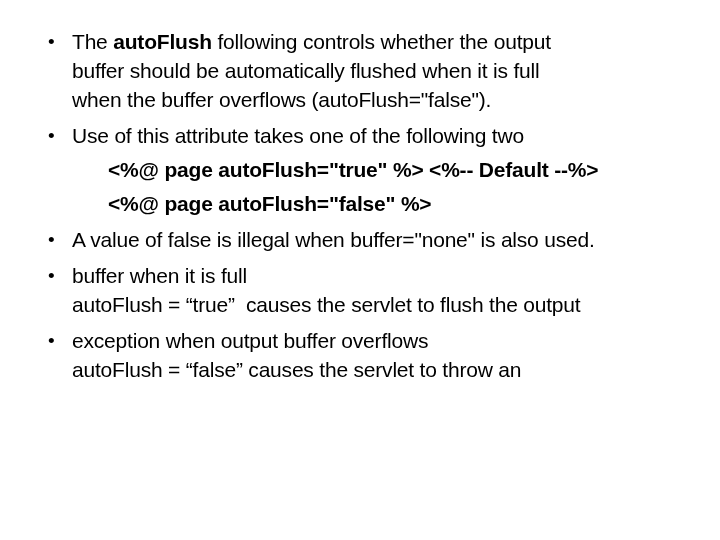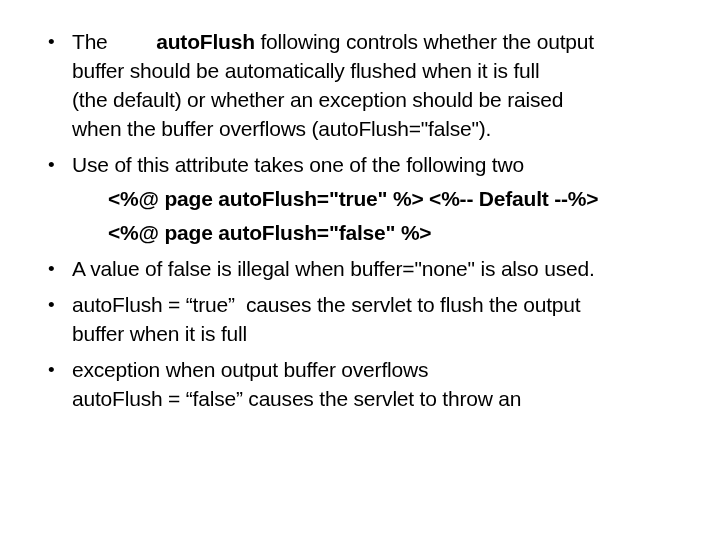--- a/index.html
+++ b/index.html
@@ -34,38 +34,36 @@
     min-width: 0;
   }
   .line {
     font-size: 21px;
     line-height: 29px;
     letter-spacing: -0.2px;
     white-space: pre;
   }
   .bold {
     font-weight: bold;
-    margin-left: 43px;
   }
   .code {
     font-weight: bold;
     margin: 5px 0 0 36px;
   }
 </style>
 </head>
 <body>
 
 <div class="slide">
 
   <div class="bullet">
     <span class="dot">•</span>
     <div class="btext">
       <div class="line"><span>The </span><span class="bold">autoFlush</span><span> following controls whether the output</span></div>
       <div class="line">buffer should be automatically flushed when it is full</div>
-      <div class="line">(the default) or whether an exception should be raised</div>
       <div class="line">when the buffer overflows (autoFlush="false").</div>
     </div>
   </div>
 
   <div class="bullet">
     <span class="dot">•</span>
     <div class="btext">
       <div class="line">Use of this attribute takes one of the following two</div>
       <div class="line code">&lt;%@ page autoFlush="true" %&gt; &lt;%-- Default --%&gt;</div>
       <div class="line code">&lt;%@ page autoFlush="false" %&gt;</div>
@@ -75,22 +73,22 @@
   <div class="bullet">
     <span class="dot">•</span>
     <div class="btext">
       <div class="line">A value of false is illegal when buffer="none" is also used.</div>
     </div>
   </div>
 
   <div class="bullet">
     <span class="dot">•</span>
     <div class="btext">
+      <div class="line">buffer when it is full</div>
       <div class="line">autoFlush = “true”  causes the servlet to flush the output</div>
-      <div class="line">buffer when it is full</div>
     </div>
   </div>
 
   <div class="bullet">
     <span class="dot">•</span>
     <div class="btext">
       <div class="line">exception when output buffer overflows</div>
       <div class="line">autoFlush = “false” causes the servlet to throw an</div>
     </div>
   </div>

